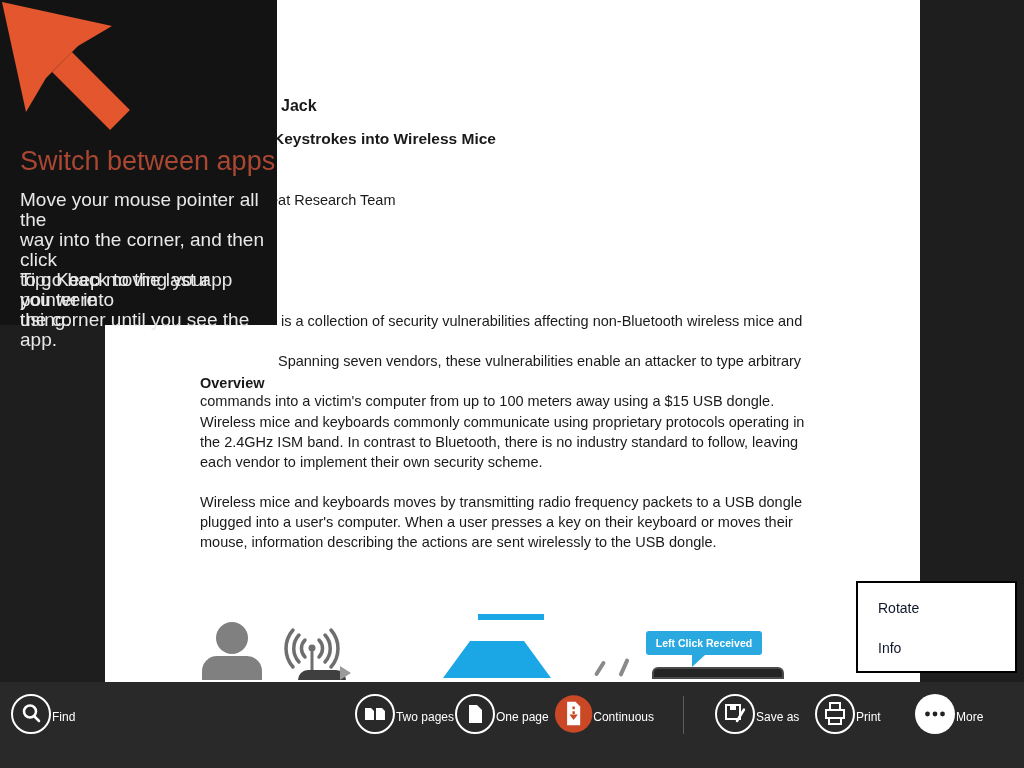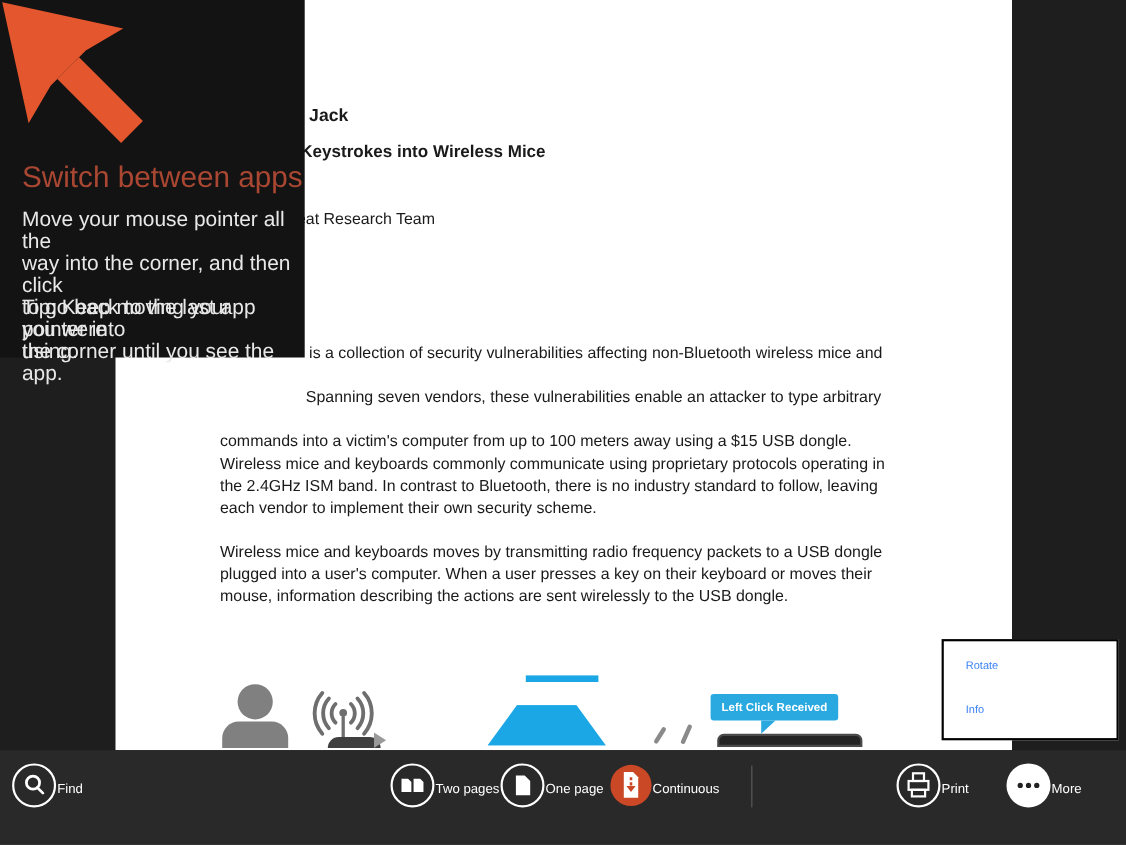--- a/index.html
+++ b/index.html
@@ -67,39 +67,40 @@
   .bar-btn { position:absolute; top:11px; width:100px; transform:translateX(-50%);
              display:flex; flex-direction:row; align-items:center; cursor:pointer; }
   .bar-btn .lbl { margin-top:5px; color:#ffffff; font-size:12px; white-space:nowrap; }
   .bar-sep { position:absolute; left:683px; top:14px; width:1px; height:38px; background:#5d5d5d; }
 
   
   .context-menu {
     position:absolute; left:856px; top:581px; width:161px; height:92px;
     background:#ffffff; border:2.5px solid #000000; z-index:20;
   }
-  .menu-item { position:absolute; left:20px; font-size:10px; color:#3b82f6; cursor:pointer; white-space:nowrap; }
+  .menu-item { position:absolute; left:20px; font-size:14px; color:#0f172a; cursor:pointer; white-space:nowrap; }
   .menu-item-1 { top:17px; }
   .menu-item-2 { top:57px; }
 </style>
 </head>
 <body>
 
 <div class="doc-page">
 
   <div class="doc-title">Jack</div>
   <div class="doc-subtitle">Keystrokes into Wireless Mice</div>
   <div class="doc-author">eat Research Team</div>
 
   <div class="doc-par doc-par-lines" id="intro">
     <div class="ind1">is a collection of security vulnerabilities affecting non-Bluetooth wireless mice and</div>
     <div class="ind2">Spanning seven vendors, these vulnerabilities enable an attacker to type arbitrary</div>
     <div>commands into a victim's computer from up to 100 meters away using a $15 USB dongle.</div>
   </div>
 
+  <div class="doc-par" id="overview">Overview</div>
   <div class="doc-par" id="par2">Wireless mice and keyboards commonly communicate using proprietary protocols operating in
 the 2.4GHz ISM band. In contrast to Bluetooth, there is no industry standard to follow, leaving
 each vendor to implement their own security scheme.</div>
   <div class="doc-par" id="par3">Wireless mice and keyboards moves by transmitting radio frequency packets to a USB dongle
 plugged into a user's computer. When a user presses a key on their keyboard or moves their
 mouse, information describing the actions are sent wirelessly to the USB dongle.</div>
 
   <div class="diagram">
     <div class="dg-abs person-head"></div>
     <div class="dg-abs person-body"></div>
@@ -174,20 +175,29 @@
       <circle cx="21" cy="21" r="20" fill="#cb4826"></circle>
       <polygon points="14,8 23,8 28,13 28,33 14,33" fill="#ffffff"></polygon>
       <line x1="21" y1="13" x2="21" y2="22" stroke="#cb4826" stroke-width="2.5" stroke-dasharray="3 2"></line>
       <polygon points="16.5,21.5 25.5,21.5 21,27.5" fill="#cb4826"></polygon>
     </svg>
     <span class="lbl">Continuous</span>
   </div>
 
   <div class="bar-sep"></div>
 
+  <div class="bar-btn" style="left:764px;">
+    <svg width="42" height="42" viewBox="0 0 42 42">
+      <circle cx="21" cy="21" r="19" fill="none" stroke="#ffffff" stroke-width="2"></circle>
+      <rect x="12" y="12" width="14" height="14" fill="none" stroke="#ffffff" stroke-width="2"></rect>
+      <rect x="16" y="12" width="6" height="5" fill="#ffffff"></rect>
+      <line x1="23" y1="28" x2="30" y2="16.5" stroke="#ffffff" stroke-width="2.5" stroke-linecap="round"></line>
+    </svg>
+    <span class="lbl">Save as</span>
+  </div>
 
   <div class="bar-btn" style="left:864px;">
     <svg width="42" height="42" viewBox="0 0 42 42">
       <circle cx="21" cy="21" r="19" fill="none" stroke="#ffffff" stroke-width="2"></circle>
       <rect x="16" y="10" width="10" height="7" fill="none" stroke="#ffffff" stroke-width="2"></rect>
       <rect x="12" y="17" width="18" height="8" fill="none" stroke="#ffffff" stroke-width="2"></rect>
       <rect x="15" y="25" width="12" height="6" fill="none" stroke="#ffffff" stroke-width="2"></rect>
     </svg>
     <span class="lbl">Print</span>
   </div>

